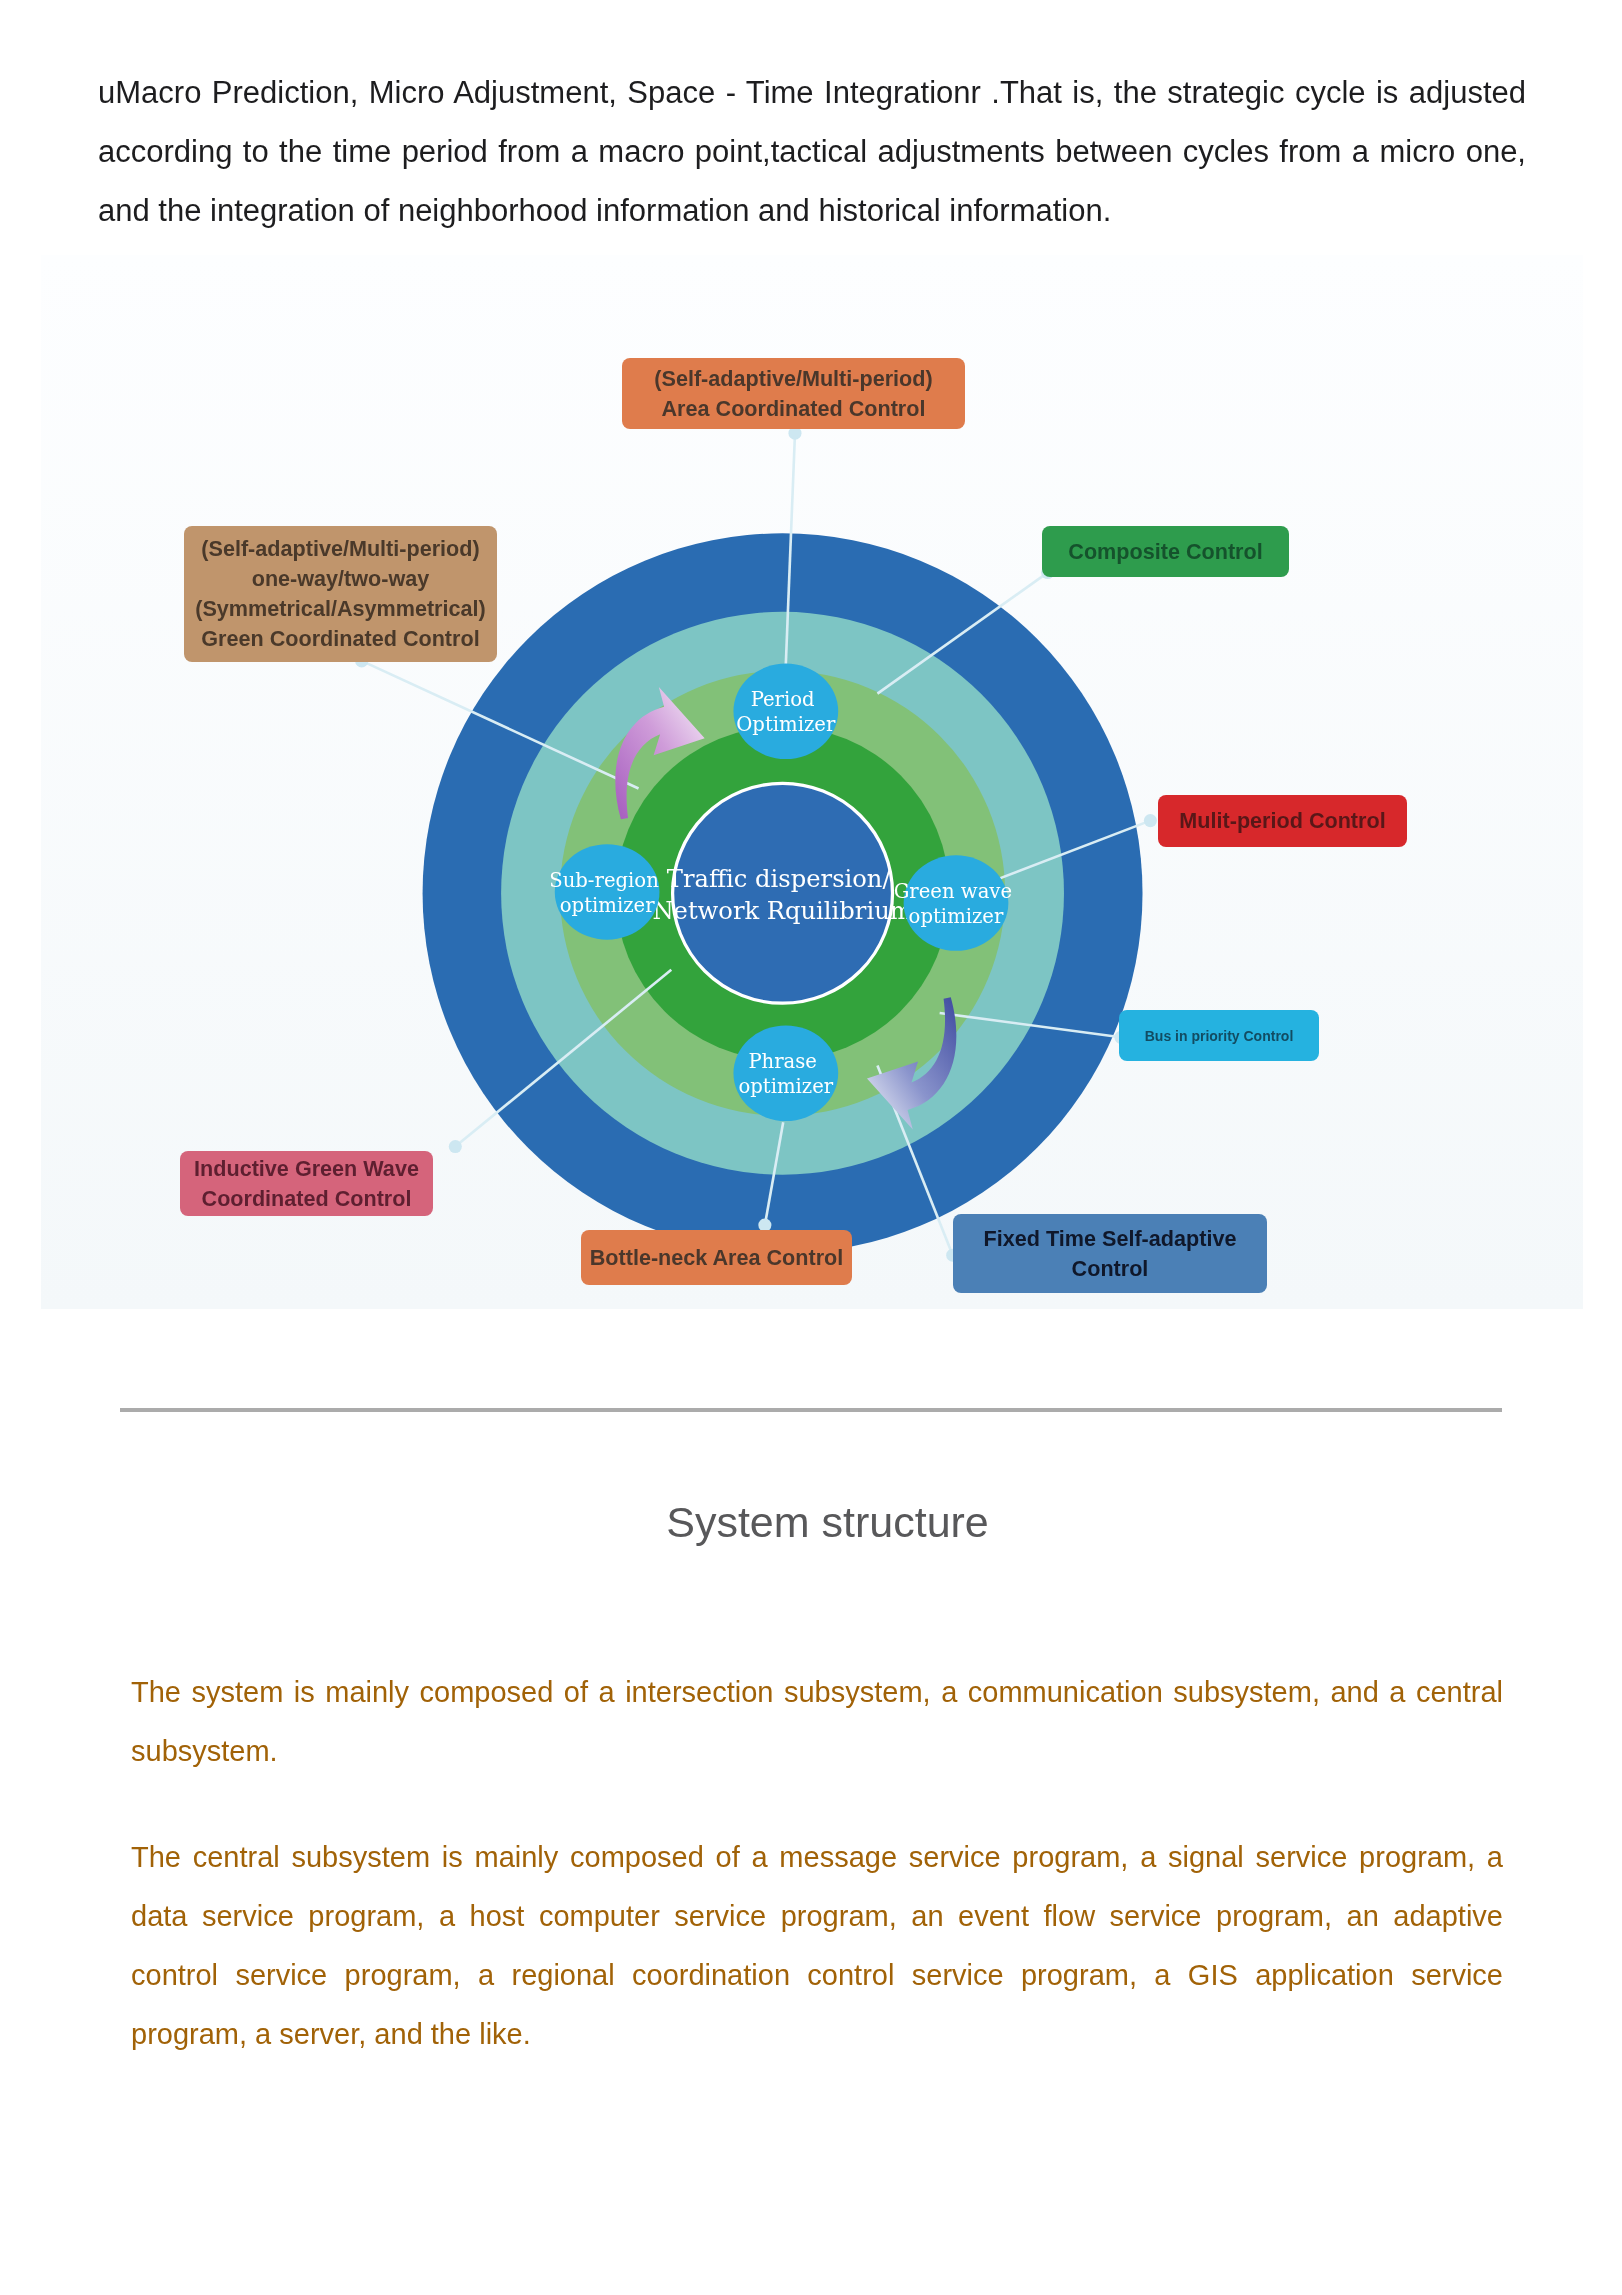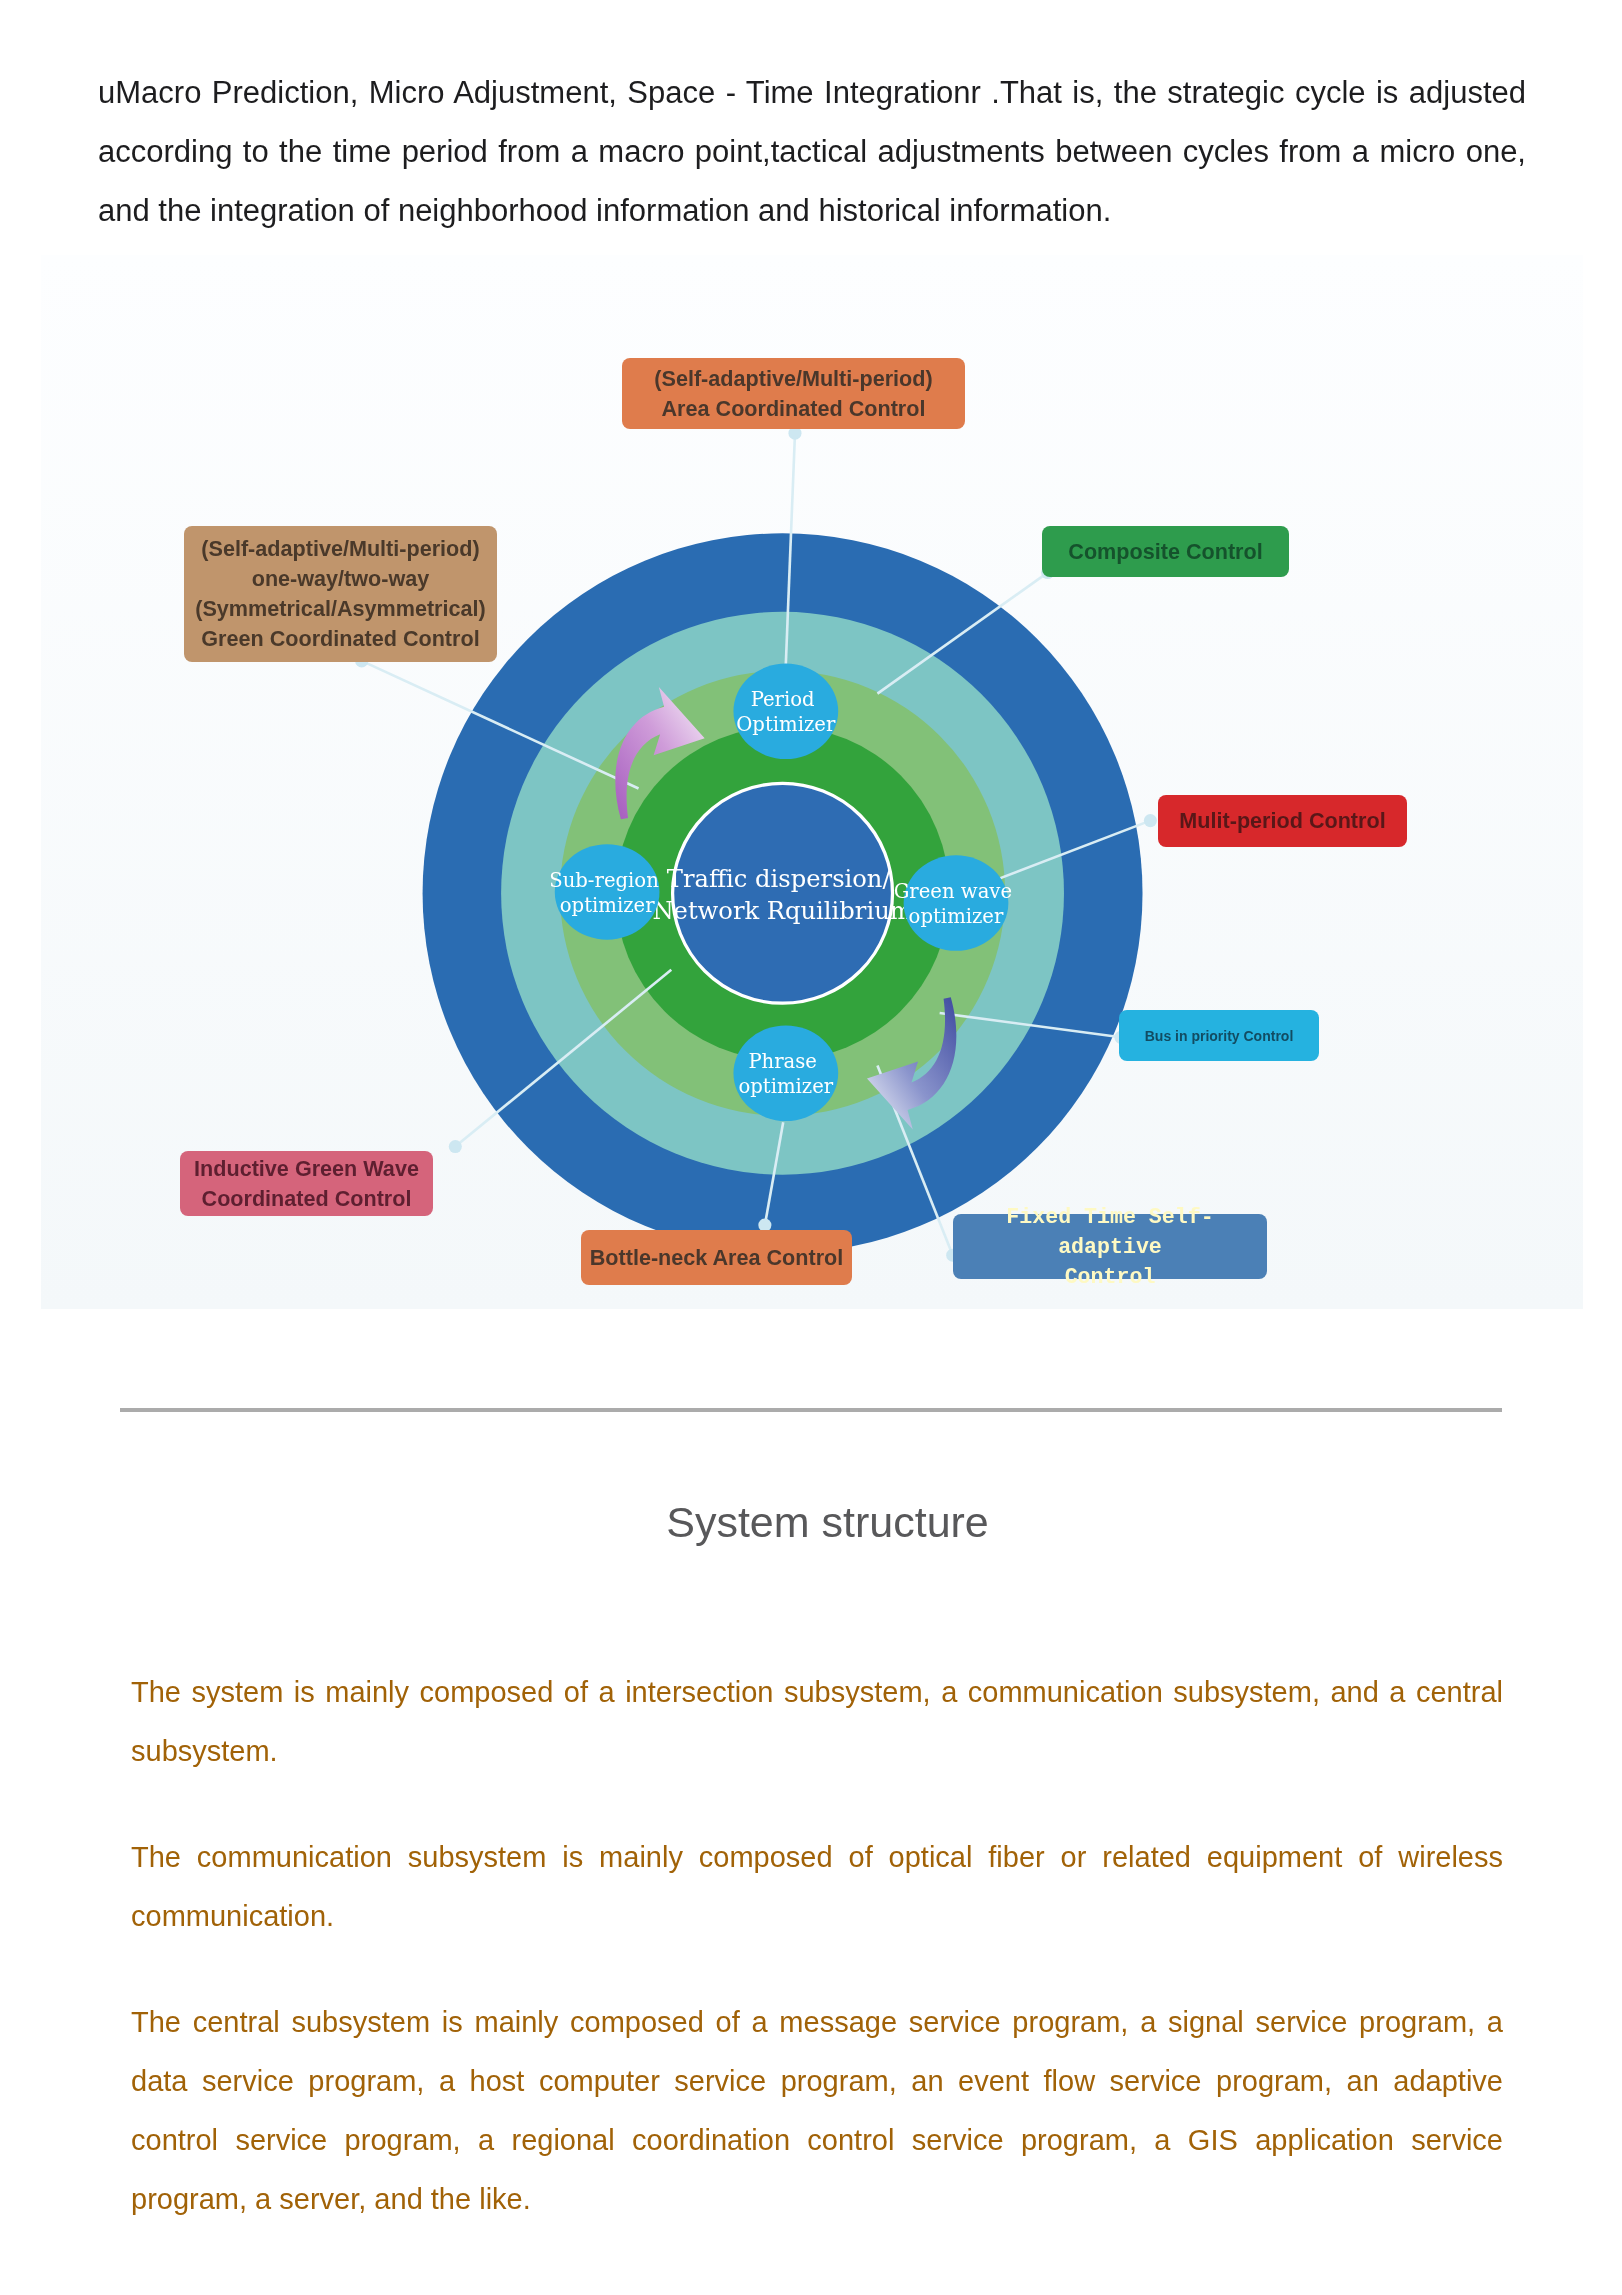--- a/index.html
+++ b/index.html
@@ -19,21 +19,21 @@
   .dlabel{
     position:absolute;display:flex;align-items:center;justify-content:center;
     text-align:center;white-space:pre-line;border-radius:8px;
     font-weight:700;font-size:21.6px;line-height:30px;padding:2.6px 6.5px;box-sizing:border-box;
   }
   .lb-area{left:581px;top:103px;width:343px;height:71px;background:#df7c4c;color:#4a372b;}
   .lb-green-coord{left:143px;top:271px;width:313px;height:136px;background:#c0956c;color:#4a392a;}
   .lb-composite{left:1001px;top:271px;width:247px;height:51px;background:#2e9c4d;color:#15522c;}
   .lb-multi{left:1117px;top:540px;width:249px;height:52px;background:#d7282b;color:#591718;}
   .lb-bus{left:1078px;top:755px;width:200px;height:51px;background:#25b2e0;color:#124c62;font-size:14px;}
-  .lb-fixed{left:912px;top:959px;width:314px;height:65px;background:#4b80b6;color:#fef9c3;font-family:Liberation Mono, monospace;}
+  .lb-fixed{left:912px;top:959px;width:314px;height:79px;background:#4b80b6;color:#0f172a;}
   .lb-bottle{left:540px;top:975px;width:271px;height:55px;background:#df7c4c;color:#4a372b;}
   .lb-inductive{left:139px;top:896px;width:253px;height:65px;background:#d5647b;color:#5e1f30;}
   .divider{position:absolute;left:120px;top:1408px;width:1382px;height:3.9px;background:#ababab;}
   .heading{
     position:absolute;left:16px;top:1498px;width:1623px;margin:0;text-align:center;
     font-size:43px;font-weight:400;color:#58585a;
   }
   .bodytext{position:absolute;left:131px;top:1663px;width:1372px;}
   .bodytext p{margin:0 0 47px 0;font-size:29px;line-height:59px;text-align:justify;color:#a16207;}
   .svgtext{font-family:"DejaVu Serif", serif;fill:#ffffff;}
@@ -143,18 +143,17 @@
 Coordinated Control</div>
     <div class="dlabel lb-bottle">Bottle-neck Area Control</div>
   </div>
 
   <div class="divider"></div>
 
   <h1 class="heading">System structure</h1>
 
   <div class="bodytext">
     <p>The system is mainly composed of a intersection subsystem, a communication subsystem, and a central subsystem.</p>
-    <p>The communication subsystem is mainly composed of optical fiber or related equipment of wireless communication.</p>
     <p>The central subsystem is mainly composed of a message service program, a signal service program, a data service program, a host computer service program, an event flow service program, an adaptive control service program, a regional coordination control service program, a GIS application service program, a server, and the like.</p>
   </div>
 
 </div>
 
 
 </body></html>

